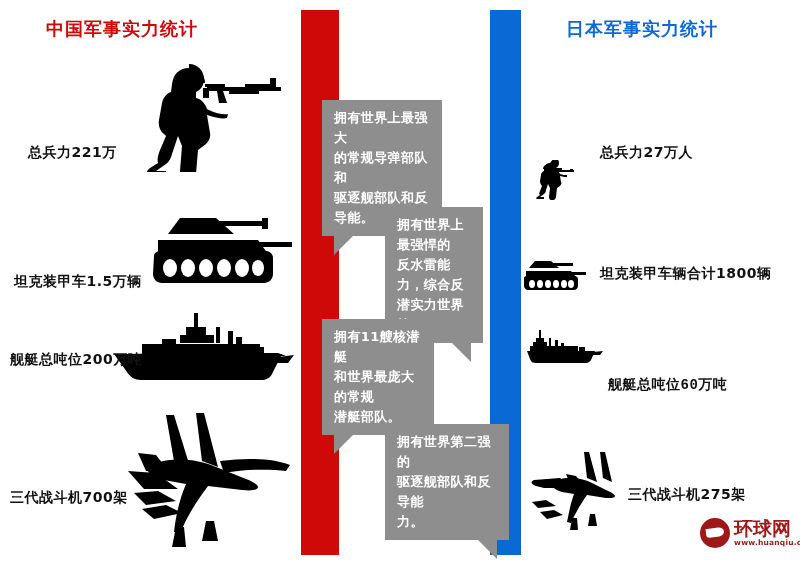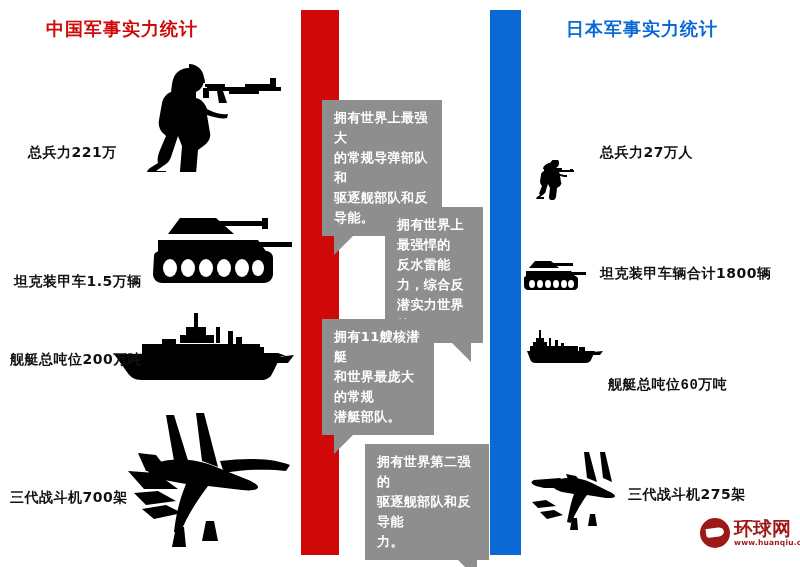--- a/index.html
+++ b/index.html
@@ -80,21 +80,21 @@
   }
   .tail-right {
     right: 12px;
     border-left: 20px solid transparent;
     border-right: 0 solid transparent;
     border-top: 20px solid #8e8e8e;
   }
   .callout-1 { left: 322px; top: 100px; width: 120px; }
   .callout-2 { left: 385px; top: 207px; width: 98px; }
   .callout-3 { left: 322px; top: 319px; width: 112px; }
-  .callout-4 { left: 365px; top: 424px; width: 124px; margin-top: 20px; }
+  .callout-4 { left: 385px; top: 424px; width: 124px; }
 
   
   .sil { position: absolute; }
   .sil svg { display: block; }
 
   .sil-soldier-l { left: 145px; top: 62px;  }
   .sil-tank-l    { left: 152px; top: 210px; }
   .sil-ship-l    { left: 108px; top: 313px; }
   .sil-jet-l     { left: 120px; top: 405px; }
 

